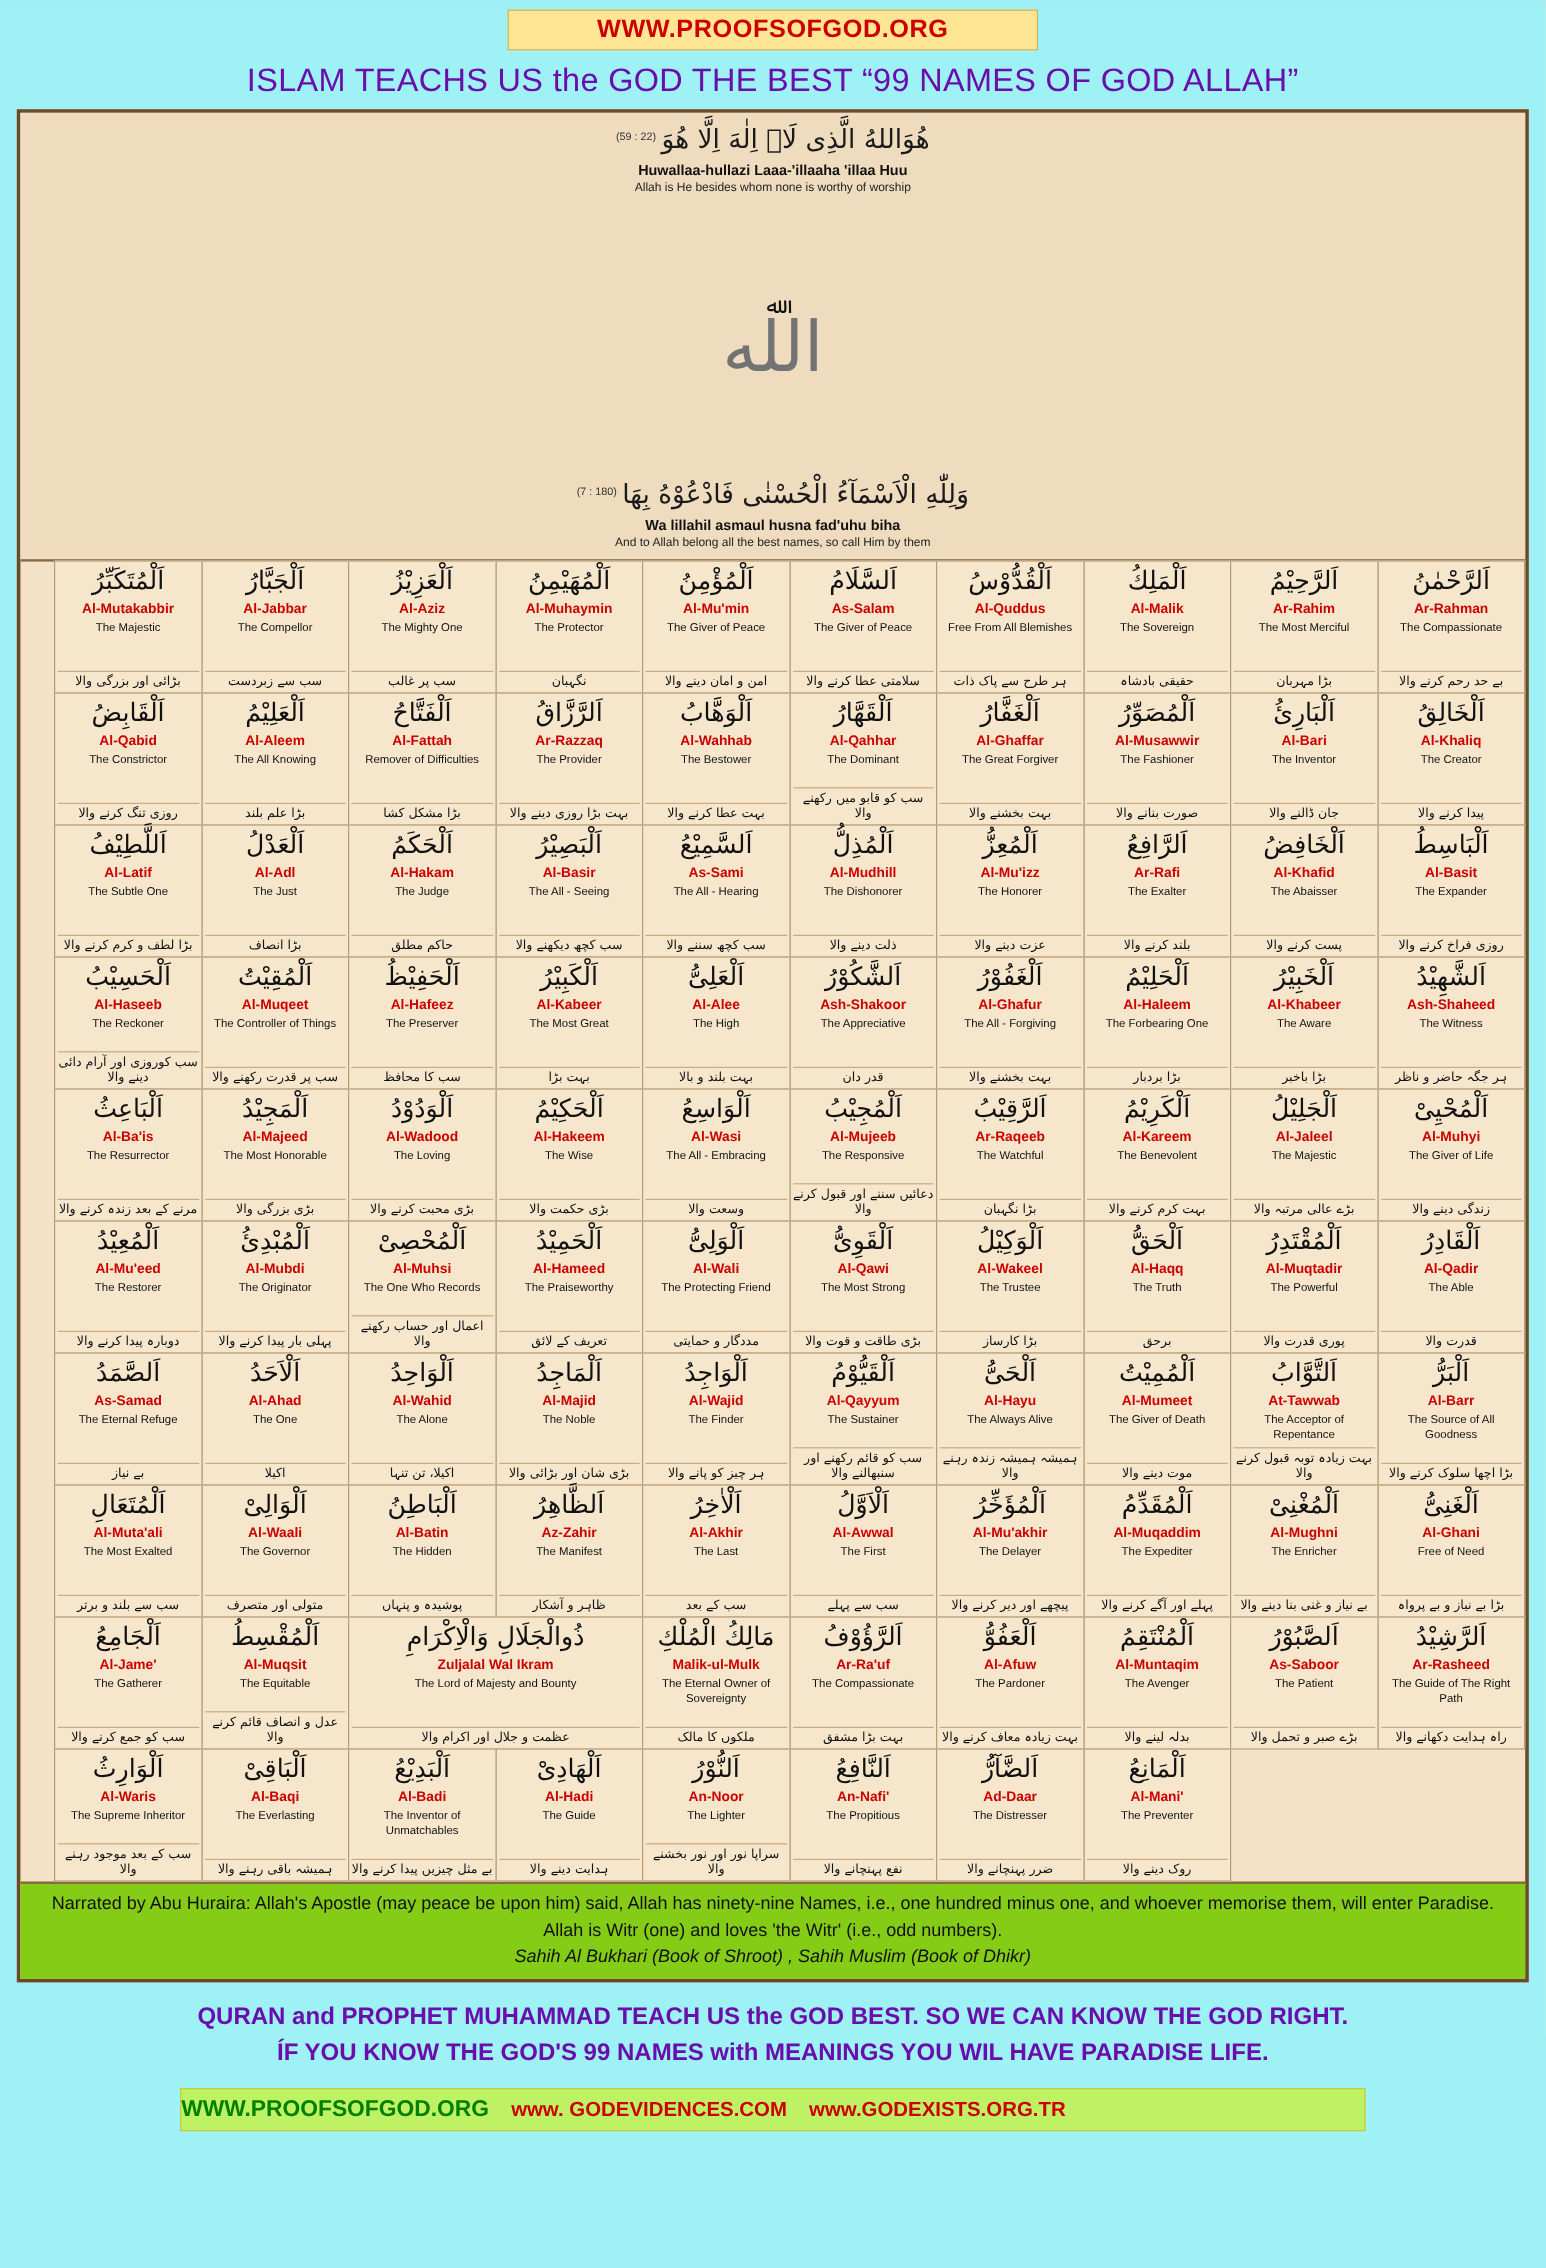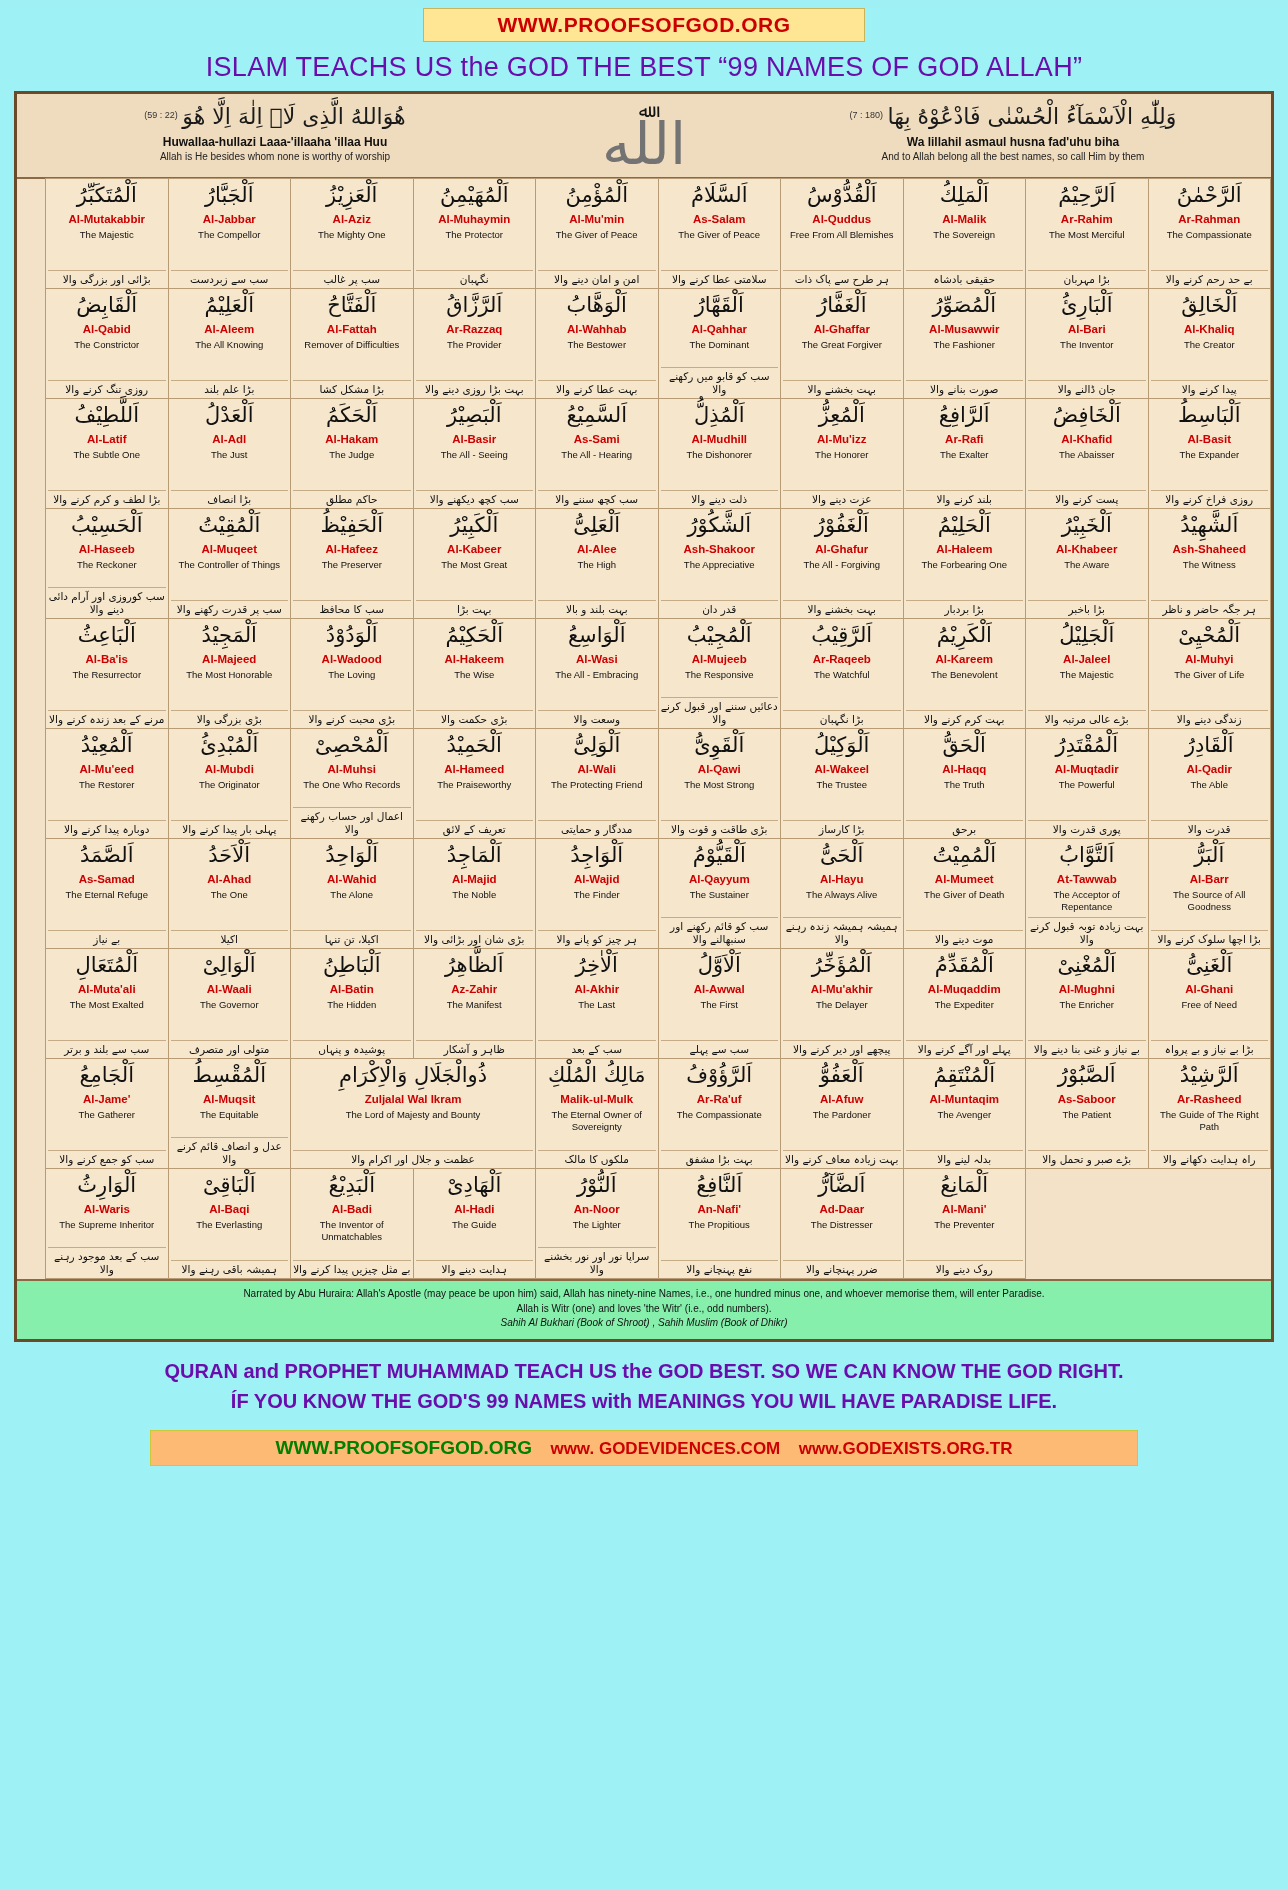--- a/index.html
+++ b/index.html
@@ -23,21 +23,21 @@
     margin-top:10px;letter-spacing:.3px;
   }
 
   
   .poster{
     position:relative;margin:8px 14px 0;border:3px solid #6b4a2a;
     background:#f3e2c7;
   }
   .header-strip{
     display:flex;align-items:stretch;background:#efdcbf;
-    border-bottom:2px solid #8a6a44;padding:6px 4px 4px;
+    border-bottom:2px solid #8a6a44;padding:6px 4px 4px;flex-direction:column;
   }
   .hdr-col{flex:1;text-align:center;padding:4px 6px;}
   .hdr-ar{font-family:"DejaVu Sans", sans-serif;font-size:22px;color:#1a1a1a;direction:rtl;}
   .hdr-ref{font-size:9px;color:#333;vertical-align:super;}
   .hdr-tr{font-size:12px;font-weight:bold;color:#111;margin-top:6px;}
   .hdr-mn{font-size:10px;color:#222;margin-top:2px;}
   .hdr-center{flex:0 0 230px;display:flex;flex-direction:column;align-items:center;justify-content:center;}
   .allah-glyph{font-family:"DejaVu Sans", sans-serif;font-size:58px;line-height:1;color:#737373;direction:rtl;}
   .allah-small{font-family:"DejaVu Sans", sans-serif;font-size:18px;color:#111;margin-bottom:-6px;}
 
@@ -66,33 +66,33 @@
   }
   .cell .ur{
     font-family:"DejaVu Sans", sans-serif;
     font-size:10.5px;color:#111;direction:rtl;line-height:1.25;
     border-top:1px solid #c6ac86;padding-top:2px;margin-top:2px;
   }
   .cell.wide2{grid-column:span 2;}
 
   
   .hadith{
-    background:#86efac;border-top:2px solid #8a6a44;
-    padding:6px 18px 8px;text-align:center;font-size:10px;color:#111;line-height:1.45;
+    background:#84cc16;border-top:2px solid #8a6a44;
+    padding:6px 18px 8px;text-align:center;font-size:15px;color:#111;line-height:1.45;
   }
   .hadith .src{font-style:italic;}
 
   
   .msg{
     text-align:center;color:#6a0dad;font-weight:bold;font-size:20px;
     margin-top:14px;line-height:1.5;
   }
   .bottom-bar{
-    margin:14px 150px 0;background:#fdba74;border:1px solid #c9c93a;
-    text-align:center;padding:6px 0;
+    margin:14px 150px 0;background:#bef264;border:1px solid #c9c93a;
+    padding:6px 0;
   }
   .bottom-bar span{font-weight:bold;}
   .b1{color:#008000;font-size:19px;}
   .b2{color:#cc0000;font-size:17px;margin-left:14px;}
   .b3{color:#cc0000;font-size:17px;margin-left:14px;}
 </style>
 </head>
 <body>
 
 <div class="page">

